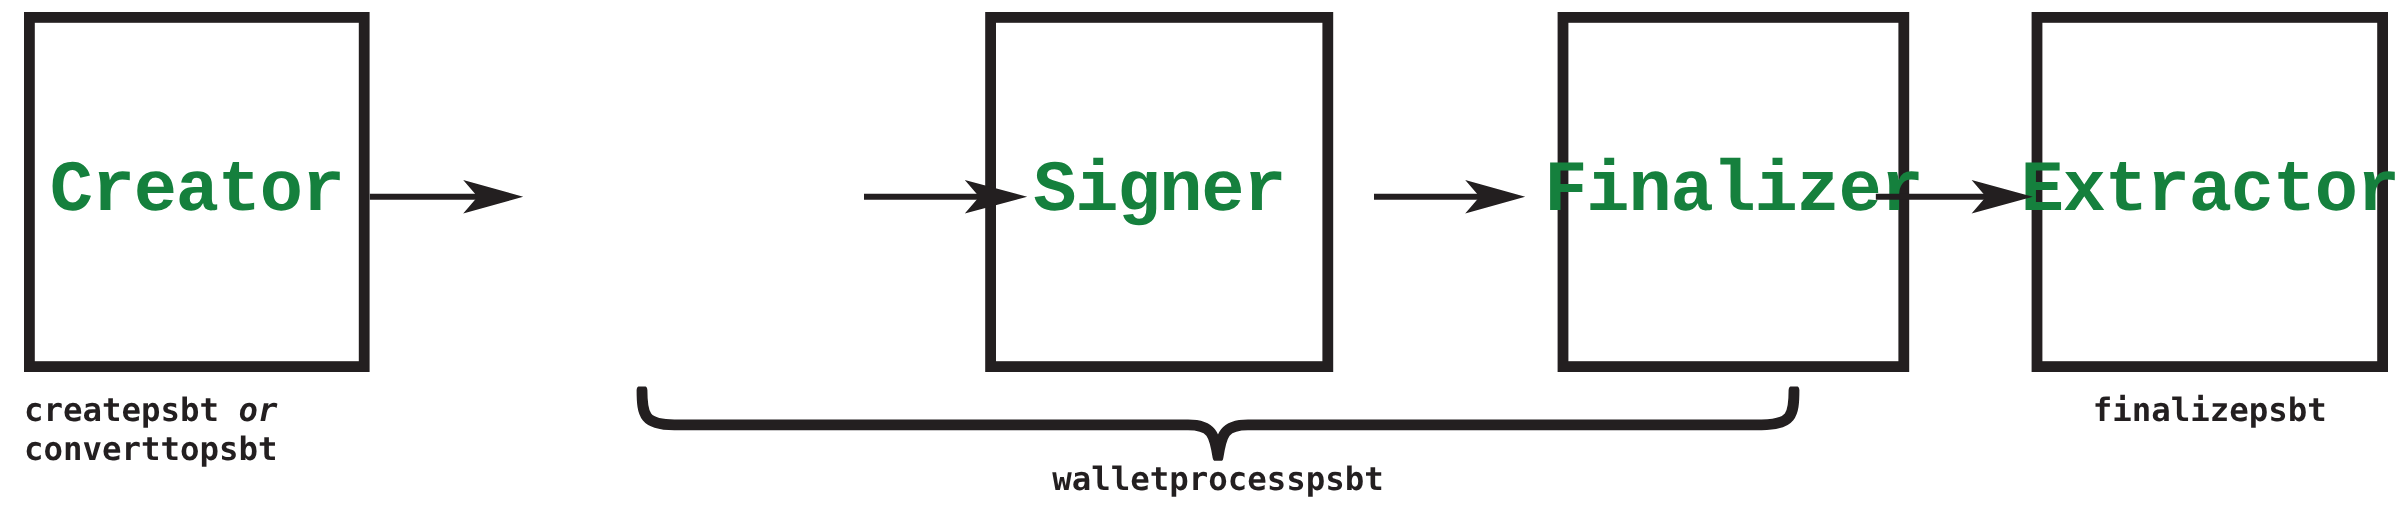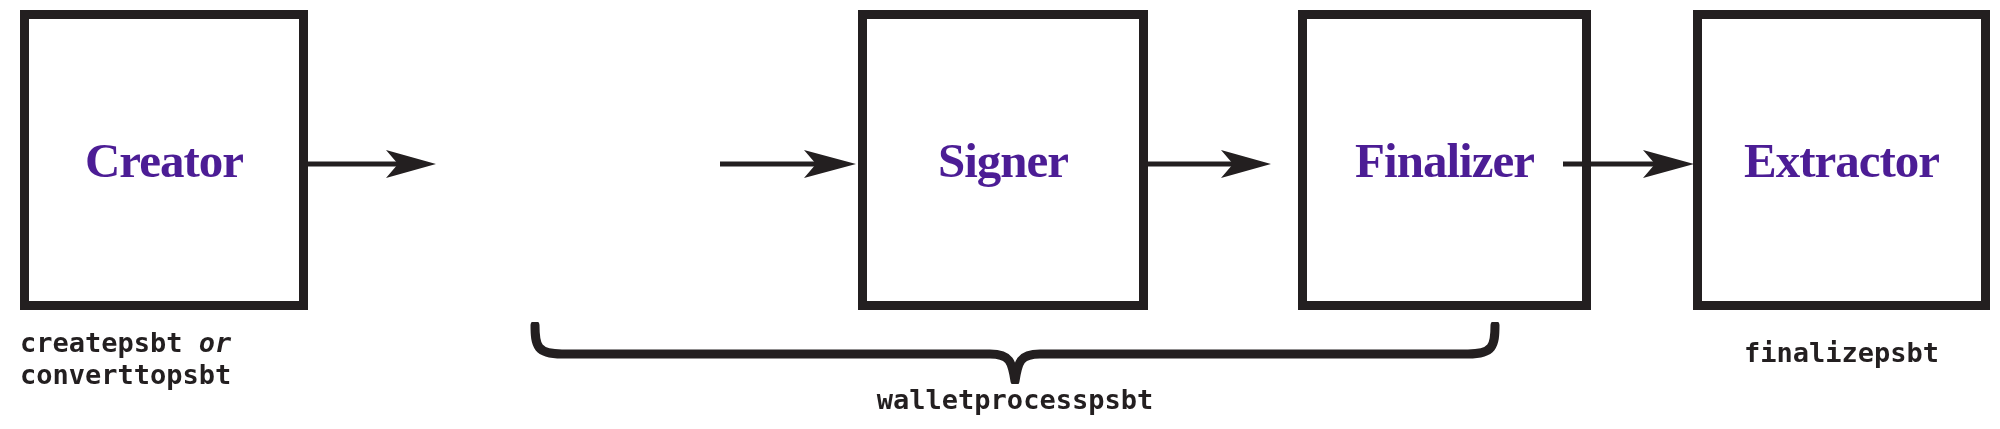--- a/index.html
+++ b/index.html
@@ -20,25 +20,25 @@
   .stage {
     position: absolute;
     box-sizing: border-box;
     border: 9px solid #231f20;
     background: #ffffff;
     display: flex;
     align-items: center;
     justify-content: center;
   }
   .stage-label {
-    font-family: Liberation Serif, serif;
+    font-family: Liberation Mono, monospace;
     font-weight: bold;
-    font-size: 49px;
+    font-size: 60px;
     line-height: 1;
-    color: #4c1d95;
+    color: #15803d;
     letter-spacing: -1px;
     white-space: nowrap;
   }
   .arrow {
     position: absolute;
     height: 40px;
     pointer-events: none;
   }
   .arrow svg { display: block; }
   .cmd {
@@ -48,21 +48,21 @@
     font-size: 27px;
     line-height: 1.18;
     color: #231f20;
     white-space: nowrap;
   }
   .cmd .kw-or {
     font-style: italic;
     font-weight: bold;
   }
   .cmd-left { left: 20px; top: 327px; text-align: left; }
-  .cmd-right { left: 1693px; top: 337px; width: 297px; text-align: center; }
+  .cmd-right { left: 1693px; top: 327px; width: 297px; text-align: center; }
   .cmd-brace {
     left: 530px;
     top: 384px;
     width: 970px;
     text-align: center;
   }
   .brace-wrap {
     position: absolute;
     left: 528px;
     top: 322px;
@@ -74,21 +74,21 @@
 </head>
 <body>
 
 <div id="canvas">
 
   <div class="stage" style="left:20px; top:10px; width:288px; height:300px;">
     <span class="stage-label">Creator</span>
   </div>
 
 
-  <div class="stage" style="left:858px; top:10px; width:290px; height:300px;">
+  <div class="stage" style="left:821px; top:10px; width:290px; height:300px;">
     <span class="stage-label">Signer</span>
   </div>
 
   <div class="stage" style="left:1270px; top:10px; width:293px; height:300px;margin-left:28px;">
     <span class="stage-label">Finalizer</span>
   </div>
 
   <div class="stage" style="left:1693px; top:10px; width:297px; height:300px;">
     <span class="stage-label">Extractor</span>
   </div>

